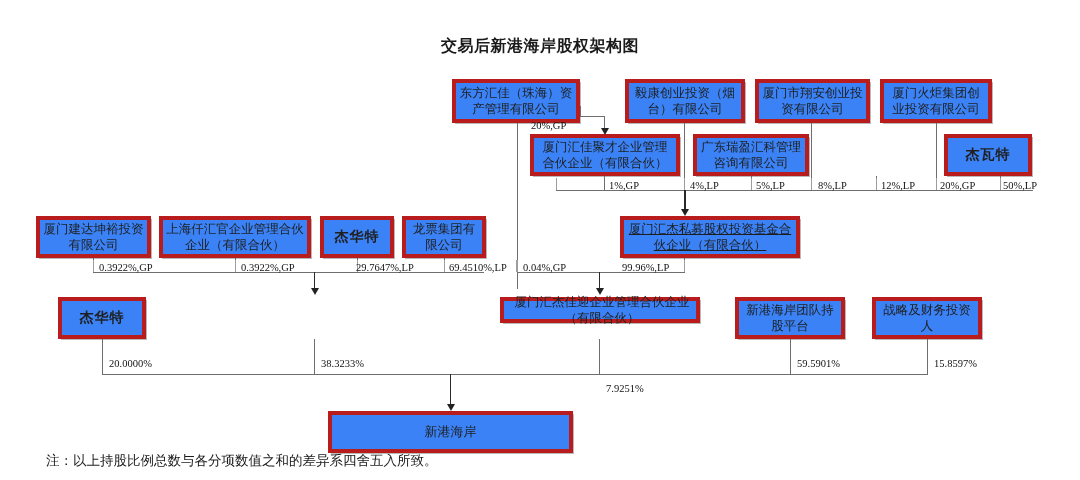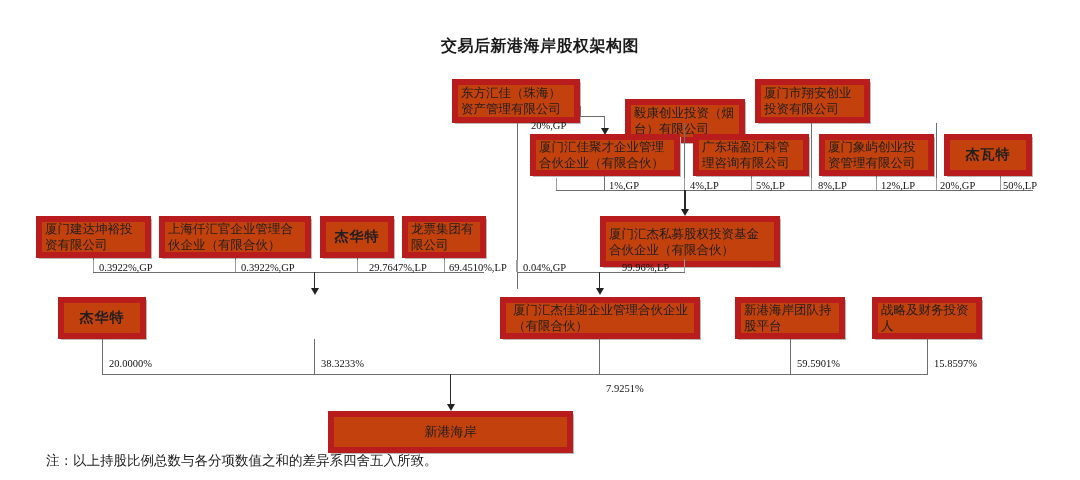--- a/index.html
+++ b/index.html
@@ -25,26 +25,26 @@
     width: 1080px;
     text-align: center;
     font-size: 16px;
     font-weight: bold;
     letter-spacing: 0.5px;
     font-family: "Liberation Serif", "DejaVu Serif", serif;
   }
   .box {
     position: absolute;
     box-sizing: border-box;
-    border: 6px solid #b91c1c;
-    background: #c2410c;
+    border: 4px solid #b91c1c;
+    background: #3b82f6;
     display: flex;
     align-items: center;
     justify-content: center;
-    text-align: left;
+    text-align: center;
     font-size: 12.5px;
     line-height: 1.28;
     padding: 2px 3px;
     box-shadow: 2px 2px 0 -1px #b9b9b9;
     color: #1f1f1f;
   }
   .box.bold {
     font-weight: bold;
     font-size: 14px;
     letter-spacing: 1px;
@@ -90,36 +90,36 @@
   }
 </style>
 </head>
 <body>
 
 <div id="canvas">
 
   <div class="title">交易后新港海岸股权架构图</div>
 
   <div class="box" style="left:452px; top:79px; width:128px; height:44px;">东方汇佳（珠海）资产管理有限公司</div>
-  <div class="box" style="left:625px; top:79px; width:120px; height:44px;margin-top:20px;">毅康创业投资（烟台）有限公司</div>
+  <div class="box" style="left:625px; top:79px; width:120px; height:44px;">毅康创业投资（烟台）有限公司</div>
   <div class="box" style="left:755px; top:79px; width:115px; height:44px;">厦门市翔安创业投资有限公司</div>
+  <div class="box" style="left:880px; top:79px; width:112px; height:44px;">厦门火炬集团创业投资有限公司</div>
 
   <div class="box" style="left:530px; top:134px; width:150px; height:42px;">厦门汇佳聚才企业管理合伙企业（有限合伙）</div>
   <div class="box" style="left:693px; top:134px; width:116px; height:42px;">广东瑞盈汇科管理咨询有限公司</div>
-  <div class="box" style="left:819px; top:134px; width:115px; height:42px;">厦门象屿创业投资管理有限公司</div>
   <div class="box bold" style="left:944px; top:134px; width:88px; height:42px;">杰瓦特</div>
 
   <div class="box" style="left:36px; top:216px; width:115px; height:42px;">厦门建达坤裕投资有限公司</div>
   <div class="box" style="left:159px; top:216px; width:152px; height:42px;">上海仟汇官企业管理合伙企业（有限合伙）</div>
   <div class="box bold" style="left:320px; top:216px; width:74px; height:42px;">杰华特</div>
   <div class="box" style="left:402px; top:216px; width:84px; height:42px;">龙票集团有限公司</div>
-  <div class="box" style="left:600px; top:216px; width:180px; height:51px;">厦门汇杰私募股权投资基金合伙企业（有限合伙）</div>
+  <div class="box" style="left:620px; top:216px; width:180px; height:42px;text-decoration:underline;">厦门汇杰私募股权投资基金合伙企业（有限合伙）</div>
 
   <div class="box bold" style="left:58px; top:297px; width:88px; height:42px;">杰华特</div>
-  <div class="box" style="left:500px; top:297px; width:200px; height:42px;padding-left:7px;">厦门汇杰佳迎企业管理合伙企业（有限合伙）</div>
+  <div class="box" style="left:500px; top:297px; width:200px; height:26px;padding-left:7px;">厦门汇杰佳迎企业管理合伙企业（有限合伙）</div>
   <div class="box" style="left:735px; top:297px; width:110px; height:42px;">新港海岸团队持股平台</div>
   <div class="box" style="left:872px; top:297px; width:110px; height:42px;">战略及财务投资人</div>
 
   <div class="box big" style="left:328px; top:411px; width:245px; height:42px;">新港海岸</div>
 
   <div class="vline" style="left:517px; top:123px; height:166px;"></div>
 
   <div class="vline" style="left:580px; top:106px; height:10px;"></div>
   <div class="hline" style="left:580px; top:116px; width:25px;"></div>
   <div class="vline" style="left:604px; top:116px; height:14px;"></div>
@@ -166,21 +166,21 @@
   <div class="vline dark" style="left:314px; top:272px; height:18px; width:1px;"></div>
   <div class="arrow" style="left:311px; top:288px;"></div>
 
   <div class="vline" style="left:235px; top:260px; height:12px; background:#9d9d9d;"></div>
   <div class="vline" style="left:357px; top:260px; height:12px; background:#9d9d9d;"></div>
   <div class="vline" style="left:444px; top:260px; height:12px; background:#9d9d9d;"></div>
   <div class="vline" style="left:516px; top:260px; height:12px; background:#9d9d9d;"></div>
 
   <div class="lbl" style="left:99px; top:262px;">0.3922%,GP</div>
   <div class="lbl" style="left:241px; top:262px;">0.3922%,GP</div>
-  <div class="lbl" style="left:369px; top:262px;">29.7647%,LP</div>
+  <div class="lbl" style="left:356px; top:262px;">29.7647%,LP</div>
   <div class="lbl" style="left:449px; top:262px;">69.4510%,LP</div>
 
   <div class="vline" style="left:684px; top:258px; height:14px;"></div>
   <div class="hline" style="left:517px; top:272px; width:168px;"></div>
   <div class="vline dark" style="left:599px; top:272px; height:18px; width:1px;"></div>
   <div class="arrow" style="left:596px; top:288px;"></div>
 
   <div class="vline" style="left:517px; top:260px; height:12px; background:#9d9d9d;"></div>
   <div class="vline" style="left:684px; top:260px; height:12px; background:#9d9d9d;"></div>
 

